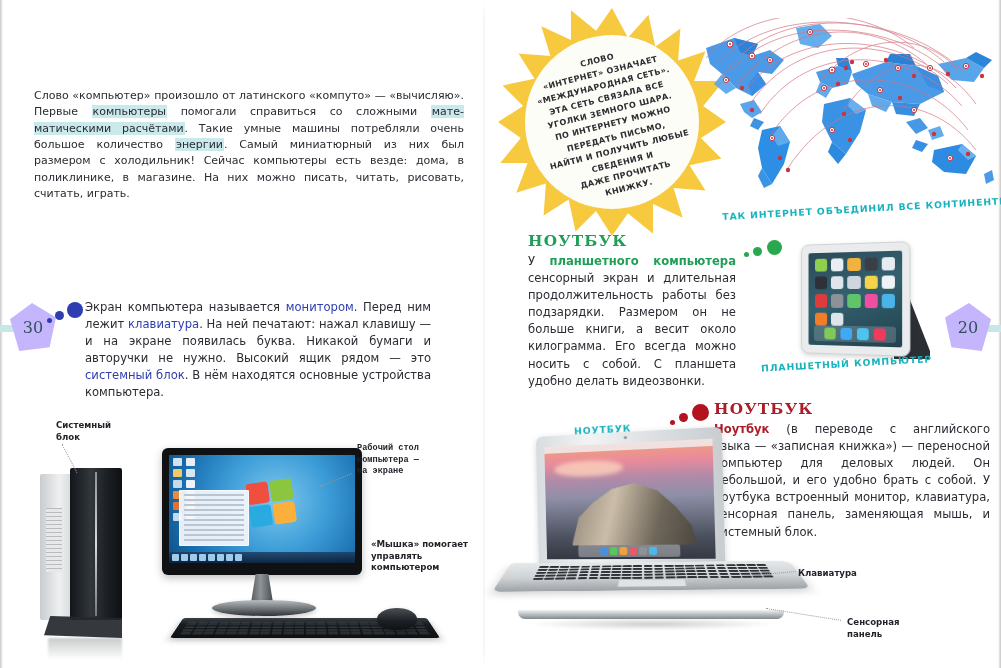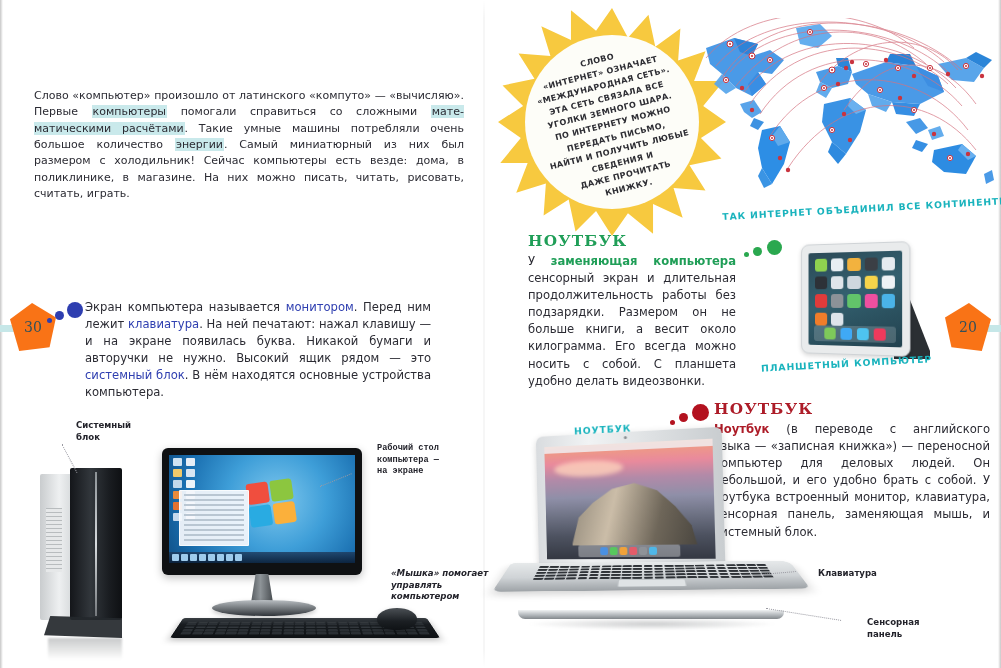--- a/index.html
+++ b/index.html
@@ -73,24 +73,24 @@
     text-align: justify;
     text-justify: inter-word;
   }
   .kw-blue  { color: #2e3eb0; font-weight: normal; }
   .kw-green { color: #1f9e57; font-weight: bold; }
   .kw-red   { color: #ad1c28; font-weight: bold; }
 
   
   .pagenum {
     position: absolute; width: 46px; height: 48px;
-    background: #f97316;
+    background: #c4b5fd;
     display: flex; align-items: center; justify-content: center;
     font-family: "DejaVu Serif", serif;
-    font-size: 14px; color: #33505a;
+    font-size: 16px; color: #33505a;
   }
   .pagenum.left  { left: 10px; top: 303px;
     clip-path: polygon(0% 34%, 48% 0%, 100% 30%, 86% 92%, 20% 100%); }
   .pagenum.right { right: 10px; top: 303px;
     clip-path: polygon(0% 30%, 52% 0%, 100% 34%, 80% 100%, 14% 92%); }
   .pagetab-line { position: absolute; height: 7px; background: #c6e7e8; }
 
   
   .sun-wrap { position: absolute; left: 498px; top: 8px; width: 228px; height: 228px; }
   .sunburst {
@@ -302,21 +302,20 @@
   .base-shadow { position: absolute; left: 26px; top: 186px; width: 252px; height: 12px;
     background: radial-gradient(ellipse at center, rgba(70,74,78,.28), rgba(255,255,255,0) 70%);
     filter: blur(1px); }
 
   
   .callout {
     position: absolute;
     font-size: 8.6px; font-weight: bold; line-height: 1.35;
     color: #23232b;
     white-space: pre-line;
-    margin-left: 20px;
   }
   .leader { position: absolute; border-top: 1px dotted #9a9aa2; transform-origin: left center; }
 </style>
 </head>
 <body>
 
 <div id="page">
 
   <div class="edge-shadow-l"></div>
   <div class="edge-shadow-r"></div>
@@ -472,21 +471,21 @@
         <circle cx="268" cy="136" r="2.2" fill="#c9343f"></circle>
       </g>
     </svg>
   </div>
 
   <div class="hand rot" style="left:722px; top:203px;">так интернет объединил все континенты</div>
 
   <div style="position:absolute; left:528px; top:232px; width:208px;">
     <div class="sec-head green">НОУТБУК</div>
     <div class="sec-body" style="margin-top:3px;">
-      У <b class="kw-green">заменяющая компьютера</b> сенсорный экран и длительная продолжительность работы без подзарядки. Размером он не больше книги, а весит около килограмма. Его всегда можно носить с собой. С планшета удобно делать видеозвонки.
+      У <b class="kw-green">планшетного компьютера</b> сенсорный экран и длительная продолжительность работы без подзарядки. Размером он не больше книги, а весит около килограмма. Его всегда можно носить с собой. С планшета удобно делать видеозвонки.
     </div>
   </div>
 
   <div class="green-dots">
     <span class="dot" style="left:0;  top:12px; width:5px;  height:5px;  background:#2aa84f;"></span>
     <span class="dot" style="left:9px; top:7px;  width:9px;  height:9px;  background:#2aa84f;"></span>
     <span class="dot" style="left:23px;top:0;    width:15px; height:15px; background:#2aa84f;"></span>
   </div>
 
   <div class="tablet-wrap">
@@ -732,21 +731,21 @@
 
   <div class="callout" style="left:56px; top:420px;">Системный
 блок</div>
   <div class="leader" style="left:62px; top:444px; width:32px; transform:rotate(62deg);"></div>
 
   <div class="callout" style="left:357px; top:443px;font-family:Liberation Mono, monospace;">Рабочий стол
 компьютера —
 на экране</div>
   <div class="leader" style="left:320px; top:486px; width:34px; transform:rotate(-22deg);"></div>
 
-  <div class="callout" style="left:371px; top:568px;font-style:italic;">«Мышка» помогает
+  <div class="callout" style="left:371px; top:539px;">«Мышка» помогает
 управлять
 компьютером</div>
 
   <div class="laptop-wrap">
     <div class="lid">
       <div class="cam"></div>
       <div class="lid-screen">
         <div class="mac-menubar"></div>
         <div class="cloud"></div>
         <div class="rock"></div>

